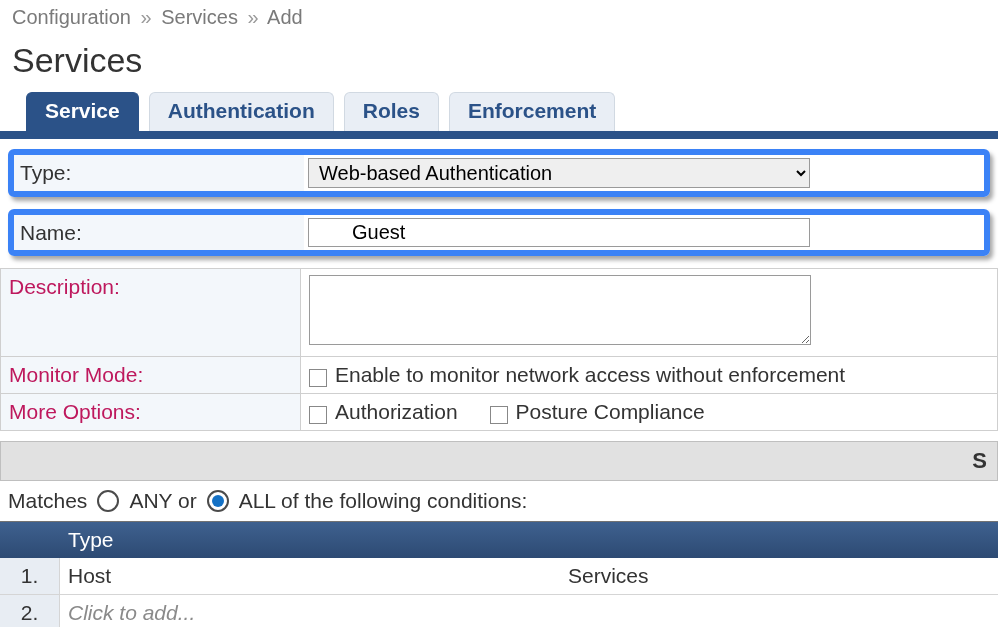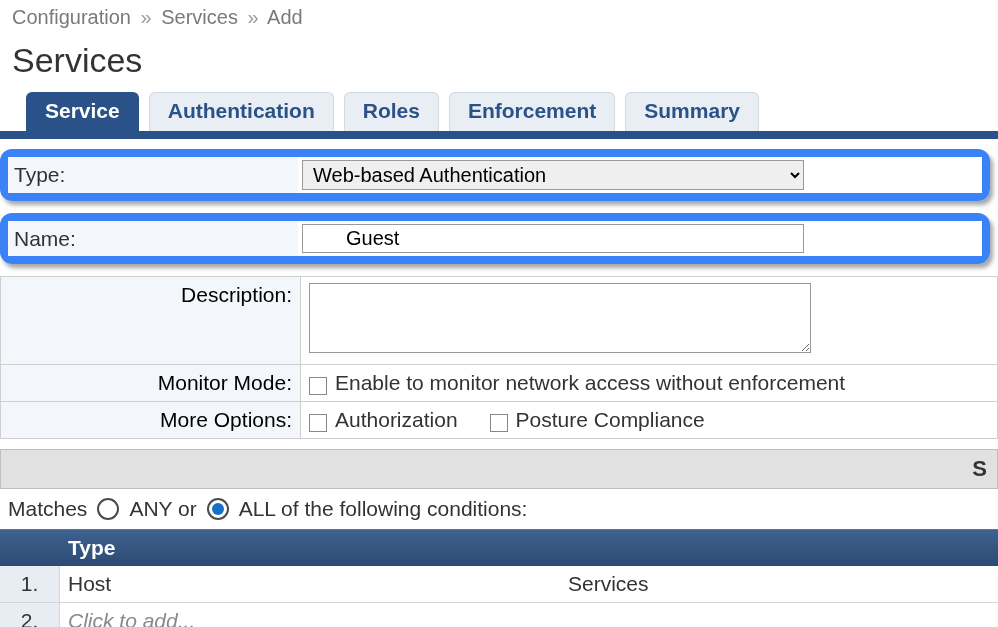--- a/index.html
+++ b/index.html
@@ -60,37 +60,36 @@
   }
   .form-table td {
     border: 1px solid #cfcfcf;
     padding: 6px 8px;
     vertical-align: top;
     font-size: 21px;
   }
   .form-table td.label-cell {
     width: 300px;
     background: #f3f7fb;
-    color: #000000;
-    text-align: right;
+    color: #be185d;
   }
   .form-table td.value-cell {
     background: #fff;
   }
   
   .highlight-wrap {
     position: relative;
     padding: 0;
   }
   .highlight-frame {
     position: relative;
-    border: 8px solid #3b82f6;
-    border-radius: 12px;
+    border: 6px solid #3b82f6;
+    border-radius: 6px;
     box-shadow: 3px 4px 4px rgba(0,0,0,0.35);
-    margin: 10px 8px 12px 0;
+    margin: 10px 8px 12px 8px;
   }
   .highlight-frame table { width:100%; border-collapse: collapse; }
   .highlight-frame td { border: none; padding: 4px 6px; }
   .highlight-frame td.label-inner {
     width: 290px;
     background: #f3f7fb;
     padding: 4px 6px;
     font-size: 21px;
   }
   .highlight-frame td.value-inner {
@@ -136,21 +135,21 @@
     width: 22px; height:22px; border:2px solid #4b4b4b; border-radius:50%;
     display:inline-flex; align-items:center; justify-content:center; background:#fff;
   }
   .radio.selected::after { content:""; width:12px; height:12px; border-radius:50%; background:#1471c5; display:block; }
   
   .cond-header {
     display:flex;
     background: #3b5a88;
     background: linear-gradient(#3f618f, #2d4a73);
     color: #fff;
-    font-weight: 700;
+    font-weight: 400;
     font-size: 21px;
   }
   .cond-header .col-num { width: 60px; padding:6px 8px; }
   .cond-header .col-type { flex: 0 0 500px; padding:6px 8px; }
   .cond-header .col-name { flex: 1; padding:6px 8px; }
   .cond-row {
     display:flex;
     font-size: 21px;
     border-bottom: 1px solid #d5d5d5;
   }
@@ -173,21 +172,20 @@
   <span>Add</span>
 </div>
 
 <div class="page-title">Services</div>
 
 <div class="tab-row">
   <div class="tab active">Service</div>
   <div class="tab">Authentication</div>
   <div class="tab">Roles</div>
   <div class="tab">Enforcement</div>
-  <div class="tab">Summary</div>
 </div>
 <div class="active-bar"></div>
 
 <div class="highlight-wrap">
   <div class="highlight-frame">
     <table>
         <tbody>
           <tr>
       <td class="label-inner">Type:</td>
       <td class="value-inner">

